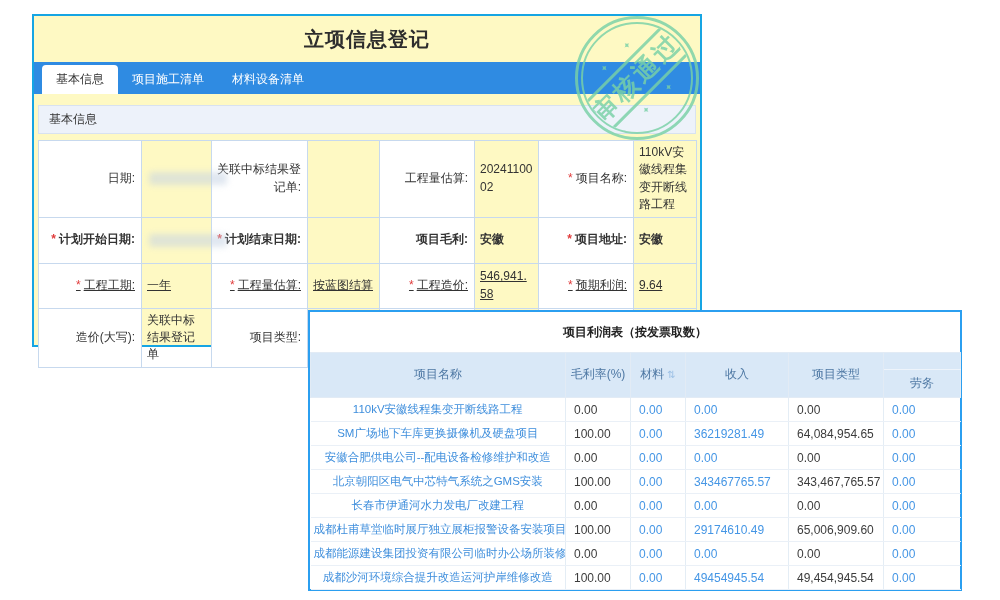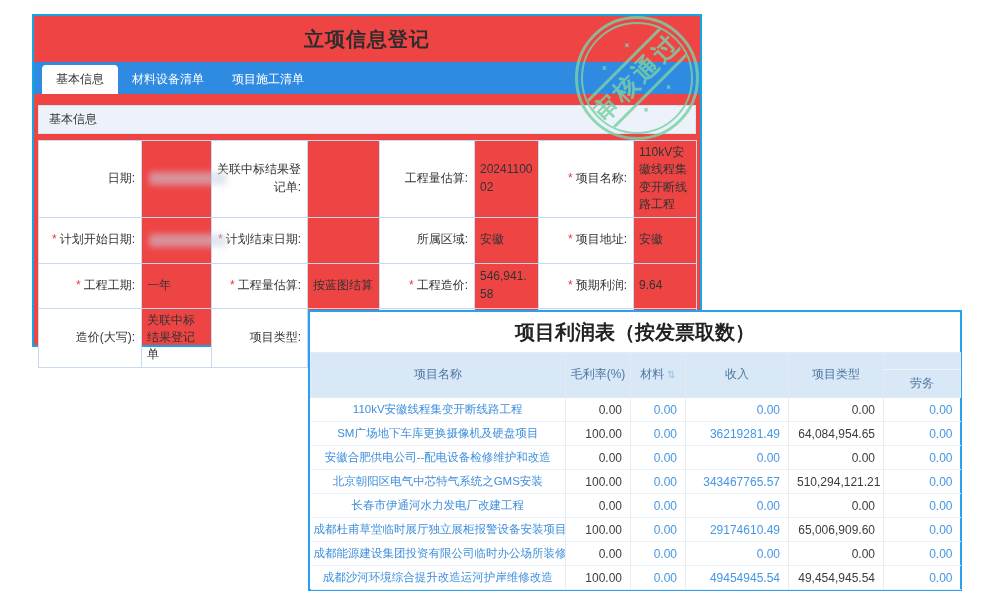--- a/index.html
+++ b/index.html
@@ -7,21 +7,21 @@
     width:1000px;height:600px;overflow:hidden;position:relative;
     background:#fff;
     font-family:"Liberation Sans","DejaVu Sans",sans-serif;
     -webkit-font-smoothing:antialiased;
   }
   .canvas{position:absolute;inset:0;}
 
   
   .panel-form{
     position:absolute;left:32px;top:14px;width:666px;height:329px;
-    border:2px solid #16A5E3;background:#ef4444;z-index:1;
+    border:2px solid #16A5E3;background:#fef9c3;z-index:1;
   }
   .form-title{
     padding-top:10px;height:28px;text-align:center;
     font-size:20px;font-weight:bold;color:#2d2d2d;letter-spacing:1px;
   }
   .tabs{
     margin-top:8px;height:32px;background:#2F8BE2;
     display:flex;align-items:flex-end;padding-left:8px;box-sizing:border-box;
   }
   .tab{
@@ -40,22 +40,22 @@
     margin:6px 4px 0;border-collapse:collapse;table-layout:fixed;width:658px;
     font-size:12px;color:#333;
   }
   .form-table td{
     border:1px solid #C7D9EE;vertical-align:middle;
     word-break:break-all;line-height:1.45;
   }
   .form-table td.lbl{text-align:right;padding:3px 6px 3px 2px;background:#fff;}
   .form-table td.val{text-align:left;padding:3px 5px;}
   .form-table tr:nth-child(1){height:72px;}
-  .form-table tr:nth-child(2){height:46px;}
-  .form-table tr:nth-child(3){height:45px;}
+  .form-table tr:nth-child(2){height:46px;font-weight:bold;}
+  .form-table tr:nth-child(3){height:45px;text-decoration:underline;}
   .form-table tr:nth-child(4){height:42px;}
   .req{color:#E03B3B;margin-right:3px;font-size:12px;}
   .redact{
     width:78px;height:13px;background:#c6d3e4;border-radius:2px;
     filter:blur(3px);opacity:.55;margin:1px 0 1px 2px;
   }
 
   
   .stamp{
     position:absolute;left:575px;top:16px;width:118px;height:118px;
@@ -72,56 +72,56 @@
   .s-text{font-size:25px;font-weight:bold;letter-spacing:3px;line-height:1.1;margin:1px 0;white-space:nowrap;}
   .s-stars{font-size:9px;letter-spacing:11px;text-indent:11px;line-height:1;margin:3px 0;white-space:nowrap;}
 
   
   .panel-profit{
     position:absolute;left:308px;top:310px;width:650px;height:277px;
     border:2px solid #2B9FF0;background:#fff;z-index:10;
   }
   .profit-title{
     height:40px;line-height:40px;text-align:center;
-    font-size:20px;font-weight:bold;color:#222;
+    font-size:12px;font-weight:bold;color:#222;
   }
   .profit-table{
     border-collapse:collapse;table-layout:fixed;width:650px;font-size:12px;border-radius:23px;
   }
   .profit-table th{
     background:#D9E8F7;color:#4D77A3;font-weight:normal;font-size:12px;
     border:1px solid #E2EBF5;padding:0 4px;line-height:1.3;
   }
   .profit-table th.split-top{height:16px;border-bottom:1px solid #EEF4FB;}
   .profit-table th.split-bottom{height:27px;}
   .profit-table td{
     height:23px;border-bottom:1px solid #EAF0F7;border-right:1px solid #E4EDF5;
     padding:0 8px;white-space:nowrap;overflow:hidden;
   }
   .profit-table td:last-child{border-right:none;}
   .profit-table td.name-cell{
     text-align:center;color:#3E8EDC;font-size:11.5px;padding:0 3px;cursor:pointer;
   }
-  .profit-table td.num{text-align:right;margin-top:37px;}
+  .profit-table td.num{text-align:left;margin-top:37px;}
   .profit-table td.dark{color:#3C3C3C;}
   .profit-table td.blue{color:#4596E5;}
   .sort-icon{color:#9CC0E5;font-size:10px;margin-left:3px;cursor:pointer;}
 </style>
 </head>
 <body>
 
 <div class="canvas">
 
   <div class="panel-form">
     <div class="form-title">立项信息登记</div>
 
     <div class="tabs">
         <div class="tab active">基本信息</div>
+        <div class="tab">项目施工清单</div>
         <div class="tab">材料设备清单</div>
-        <div class="tab">项目施工清单</div>
       </div>
 
     <div class="section-bar">基本信息</div>
 
     <table class="form-table">
       <colgroup>
         <col style="width:103px">
           <col style="width:70px">
         <col style="width:96px">
           <col style="width:72px">
@@ -143,21 +143,21 @@
             <td class="lbl"><span class="req">*</span>项目名称:</td>
             <td class="val">110kV安徽线程集变开断线路工程</td>
           </tr>
           <tr>
             <td class="lbl"><span class="req">*</span>计划开始日期:</td>
             <td class="val">
               <div class="redact"></div>
             </td>
             <td class="lbl"><span class="req">*</span>计划结束日期:</td>
             <td class="val"></td>
-            <td class="lbl">所属区域:</td>
+            <td class="lbl">项目毛利:</td>
             <td class="val">安徽</td>
             <td class="lbl"><span class="req">*</span>项目地址:</td>
             <td class="val">安徽</td>
           </tr>
           <tr>
             <td class="lbl"><span class="req">*</span>工程工期:</td>
             <td class="val">一年</td>
             <td class="lbl"><span class="req">*</span>工程量估算:</td>
             <td class="val">按蓝图结算</td>
             <td class="lbl"><span class="req">*</span>工程造价:</td>
@@ -241,21 +241,21 @@
             <td class="num blue">0.00</td>
             <td class="num blue">0.00</td>
             <td class="num dark">0.00</td>
             <td class="num blue">0.00</td>
           </tr>
           <tr>
             <td class="name-cell">北京朝阳区电气中芯特气系统之GMS安装</td>
             <td class="num dark">100.00</td>
             <td class="num blue">0.00</td>
             <td class="num blue">343467765.57</td>
-            <td class="num dark">510,294,121.21</td>
+            <td class="num dark">343,467,765.57</td>
             <td class="num blue">0.00</td>
           </tr>
           <tr>
             <td class="name-cell">长春市伊通河水力发电厂改建工程</td>
             <td class="num dark">0.00</td>
             <td class="num blue">0.00</td>
             <td class="num blue">0.00</td>
             <td class="num dark">0.00</td>
             <td class="num blue">0.00</td>
           </tr>

